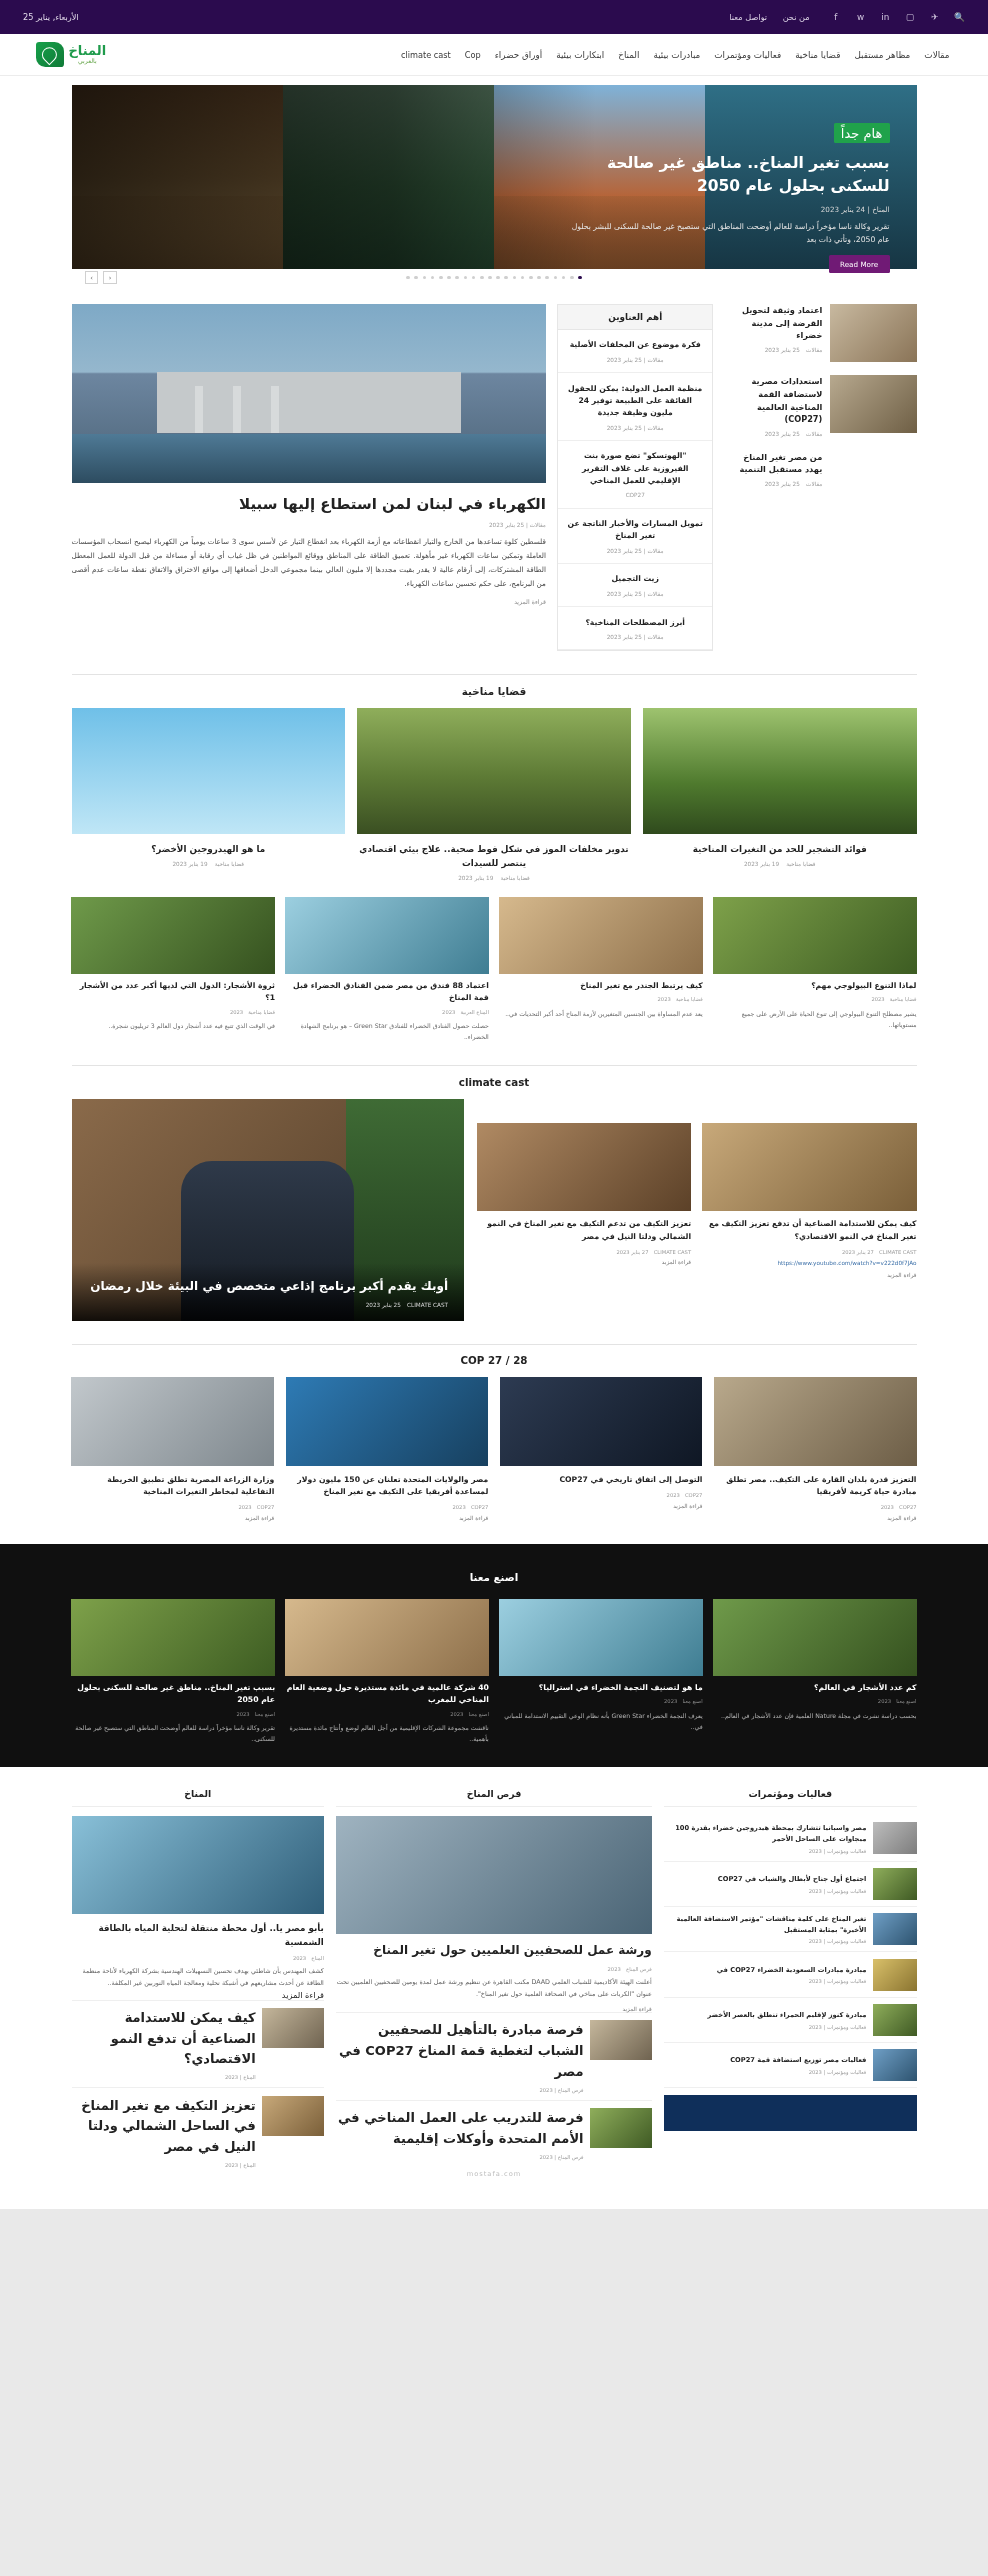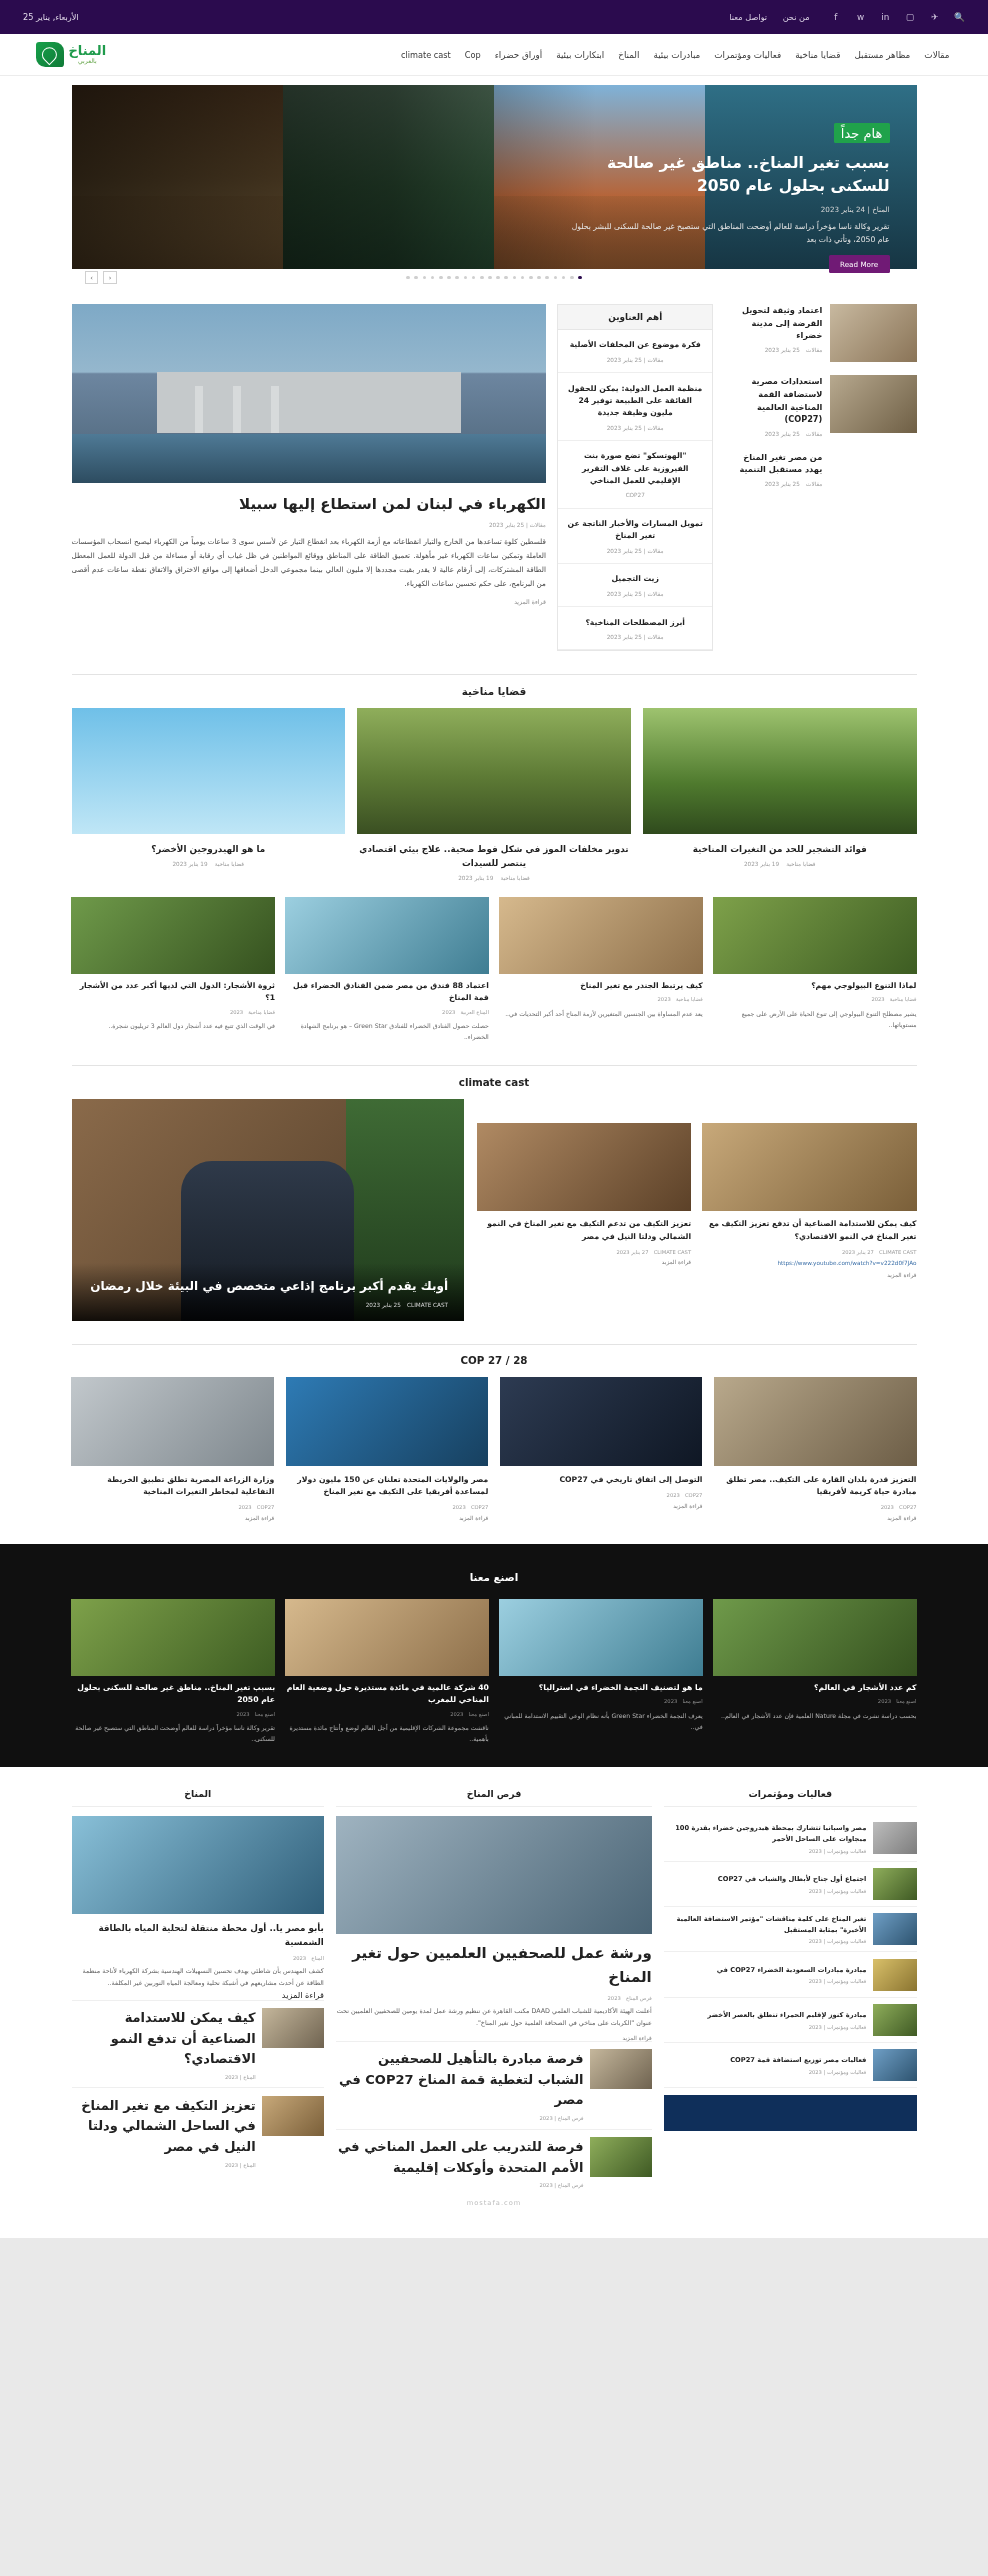--- a/index.html
+++ b/index.html
@@ -243,21 +243,21 @@
   .bcol.mid { flex: 1.25 1 0; }
   .bhead { font-size: 9.3px; font-weight: 700; text-align: center; padding-bottom: 7.2px; border-bottom: 1px solid #ededed; margin-bottom: 9.3px;}
   .brow { display: flex; gap: 6.2px; padding: 6.2px 0; border-bottom: 0.5px solid #efefef; align-items:center;}
   .brow .th { width: 44px; height: 32px; flex: 0 0 44px; background: linear-gradient(135deg,#bdbdbd,#7d7d7d); }
   .brow .th.g { background: linear-gradient(135deg,#8fae5b,#3f5a24);}
   .brow .th.b { background: linear-gradient(135deg,#6f9fc6,#2d536f);}
   .brow .th.y { background: linear-gradient(135deg,#d9c06a,#8a7430);}
   .brow h5 { font-size: 6.7px; line-height: 1.6; font-weight: 700; }
   .brow .meta { font-size: 5.2px; color: #9a9a9a; margin-top: 3.1px; }
   .bfeat .img { height: 118px; background: linear-gradient(135deg,#9fb3c0,#4a6475); }
-  .bfeat h4 { font-size: 15px; font-weight: 700; line-height: 1.6; margin: 7.2px 0 5.2px; }
+  .bfeat h4 { font-size: 12px; font-weight: 700; line-height: 1.6; margin: 7.2px 0 5.2px; }
   .bfeat .meta { font-size: 5.2px; color: #9a9a9a; display:flex; gap:5.2px; }
   .bfeat p { font-size: 6.4px; line-height: 1.85; color: #5f5f5f; margin-top: 5.2px; }
   .bfeat .read { font-size: 5.7px; color: #777; margin-top: 5.2px; }
   .rcard .img { height: 98px; background: linear-gradient(135deg,#89c0d8,#2f5e79); }
   .rcard h4 { font-size: 8.8px; font-weight: 700; line-height: 1.6; margin: 7.2px 0 5.2px; }
   .rcard .meta { font-size: 5.2px; color: #9a9a9a; display:flex; gap:5.2px;}
   .rcard p { font-size: 6.4px; line-height: 1.85; color: #5f5f5f; margin-top: 5.2px; }
   .rmini { display:flex; gap: 6.2px; padding: 7.2px 0; border-top: 0.5px solid #efefef; }
   .rmini .th { width: 62px; height: 40px; flex: 0 0 62px; background: linear-gradient(135deg,#c5b79c,#6f6350); }
   .rmini h5 { font-size: 13px; font-weight: 700; line-height: 1.6; }

